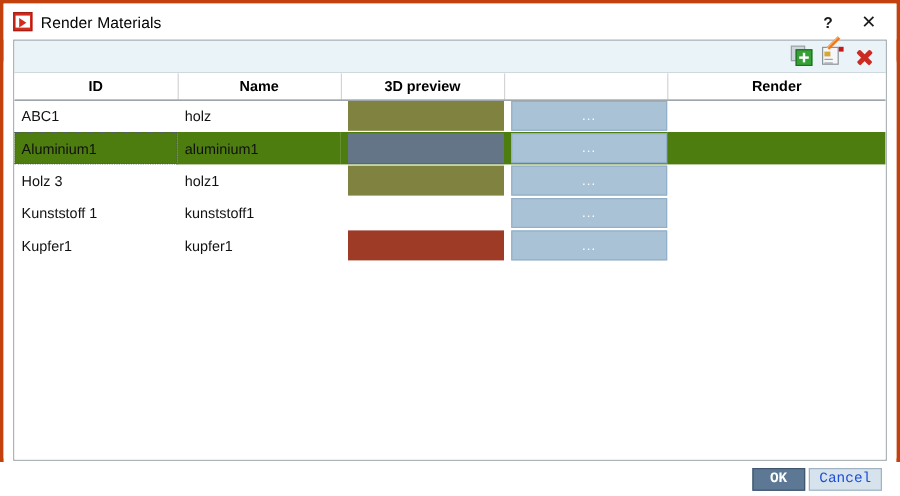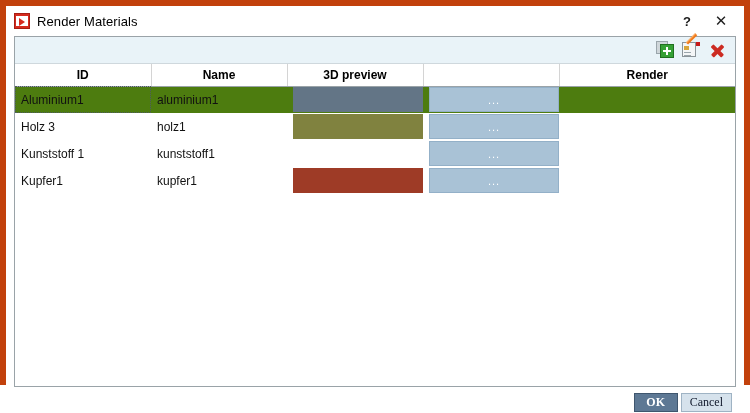--- a/index.html
+++ b/index.html
@@ -17,21 +17,21 @@
     overflow: hidden;
     position: relative;
   }
 
   
   #window {
     position: absolute;
     left: 0; top: 0;
     width: 750px; height: 385px;
     background: #ffffff;
-    border: 6px solid #c2410c;
+    border: 3px solid #c2410c;
     box-sizing: border-box;
     display: flex;
     flex-direction: column;
   }
 
   
   #titlebar {
     height: 30px;
     min-height: 30px;
     background: #ffffff;
@@ -304,36 +304,36 @@
     padding: 0 4px 0 0;
     box-sizing: border-box;
     background: #ffffff;
   }
   .dlg-btn {
     height: 19px;
     min-width: 44px;
     padding: 0 8px;
     margin-left: 3px;
     font-size: 12px;
-    font-family: Liberation Serif, serif;
+    font-family: Liberation Mono, monospace;
     box-sizing: border-box;
     border: 1px solid #7e90a1;
     cursor: default;
     line-height: 17px;
     text-align: center;
   }
   .dlg-btn.primary {
     background: #5d7894;
     color: #ffffff;
     font-weight: bold;
     border-color: #3f566e;
   }
   .dlg-btn.secondary {
     background: #d6e2ec;
-    color: #0f172a;
+    color: #1d4ed8;
     border-color: #9fb3c4;
     text-align: right;
   }
 </style>
 </head>
 <body>
 
 <div id="window">
 
   <div id="titlebar">
@@ -386,20 +386,31 @@
           <thead>
             <tr>
               <th>ID</th>
               <th>Name</th>
               <th>3D preview</th>
               <th></th>
               <th class="last">Render</th>
             </tr>
           </thead>
           <tbody id="table-body">
+              <tr class="row">
+                <td class="cell-id">ABC1</td>
+                <td class="cell-name">holz</td>
+                <td class="cell-preview">
+                  <div class="swatch" style="background: rgb(128, 130, 63);"></div>
+                </td>
+                <td class="cell-action">
+                  <div class="dots-btn" style="background: rgb(169, 194, 214);">...</div>
+                </td>
+                <td class="cell-maxwell"></td>
+              </tr>
               <tr class="row selected">
                 <td class="cell-id">Aluminium1</td>
                 <td class="cell-name">aluminium1</td>
                 <td class="cell-preview">
                   <div class="swatch" style="background: rgb(99, 117, 134);"></div>
                 </td>
                 <td class="cell-action">
                   <div class="dots-btn" style="background: rgb(169, 194, 214);">...</div>
                 </td>
                 <td class="cell-maxwell"></td>

